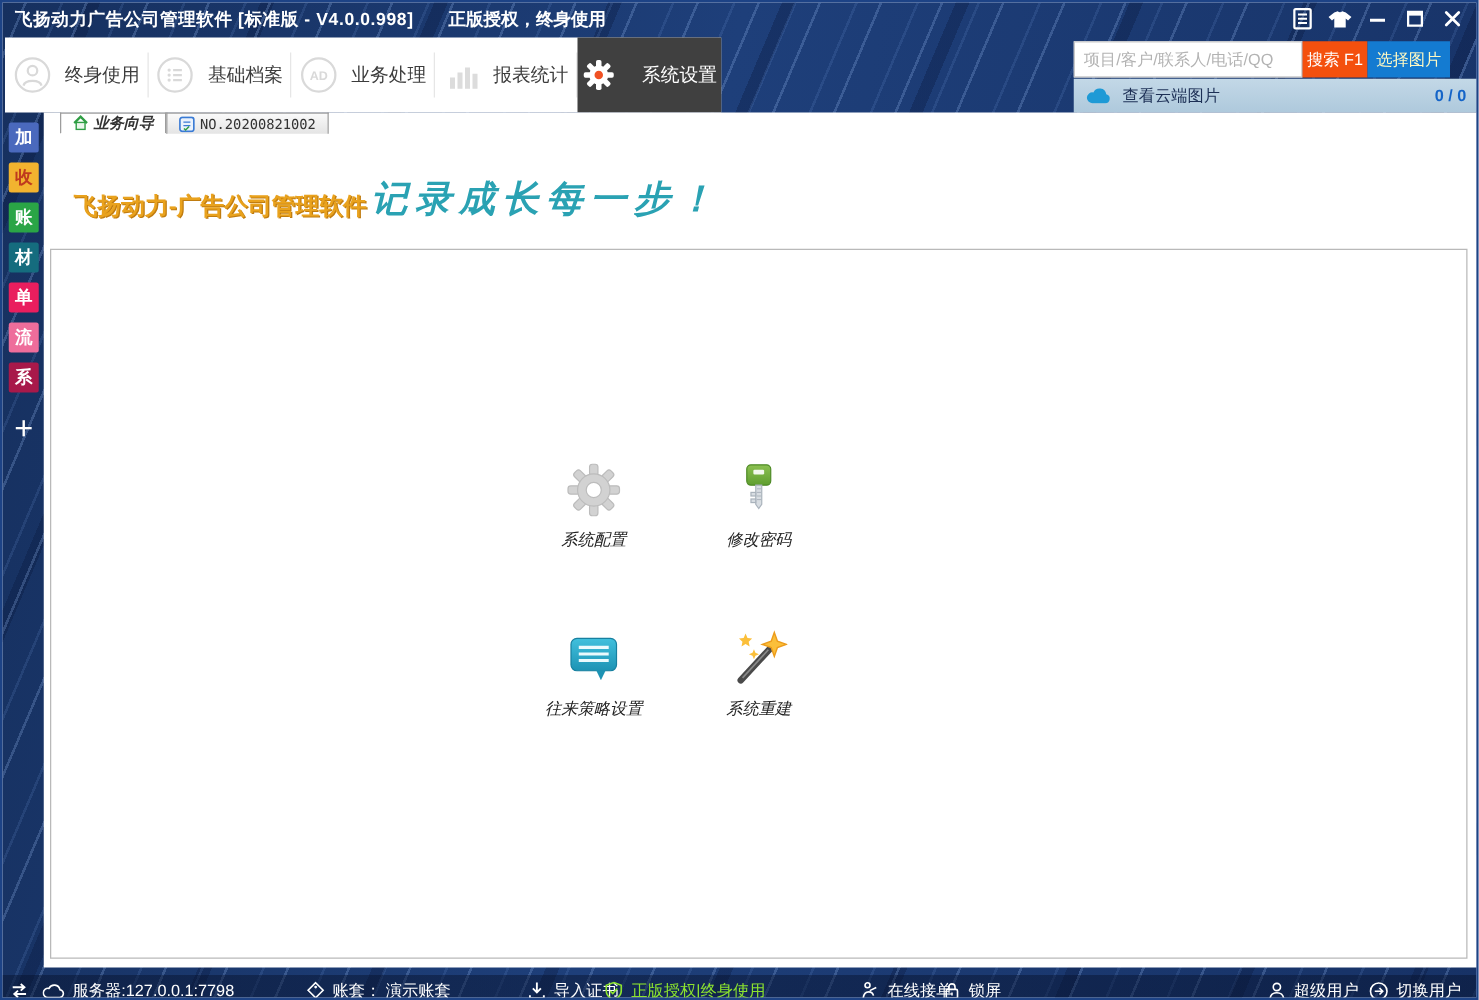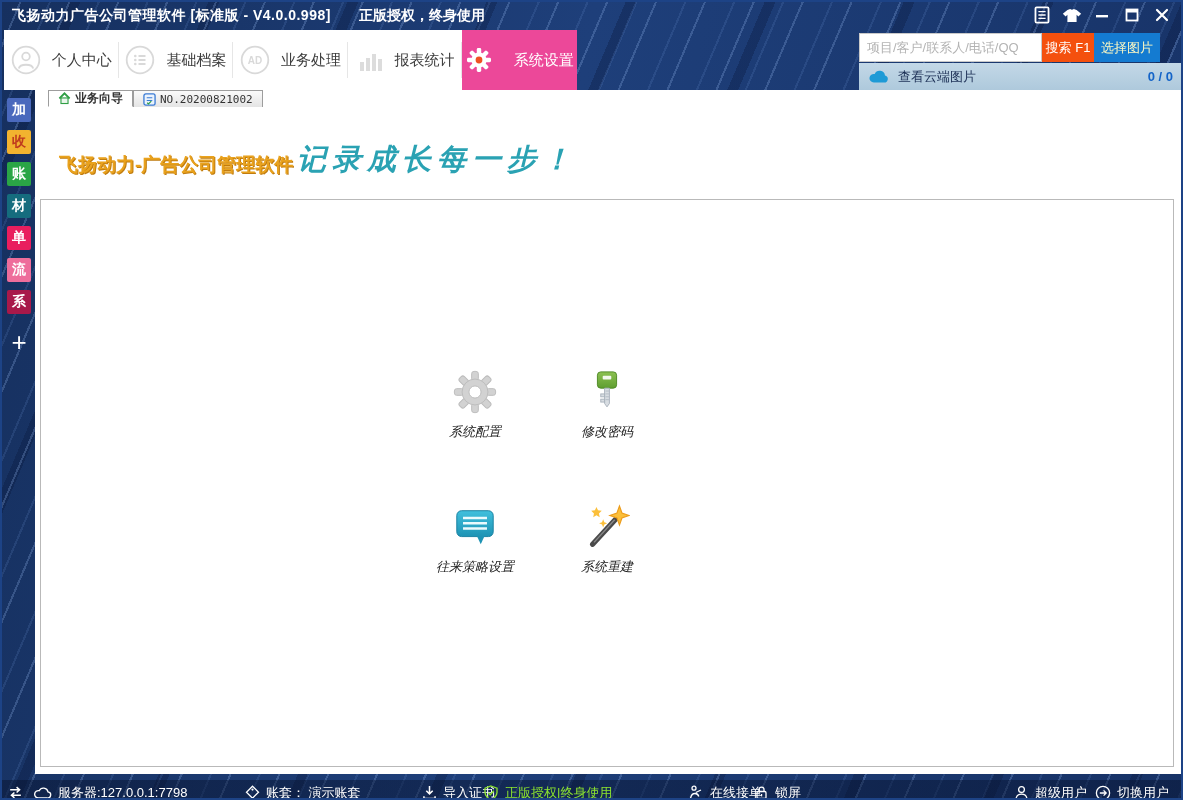--- a/index.html
+++ b/index.html
@@ -15,41 +15,41 @@
   
   .titlebar { position:absolute; top:0; left:0; right:0; height:28px; display:flex; align-items:center; color:#fff; padding-left:10px; }
   .titlebar .title { font-size:14px; font-weight:bold; letter-spacing:.5px; }
   .titlebar .title-suffix { font-size:14px; font-weight:bold; margin-left:28px; }
   .win-controls { position:absolute; top:0; right:4px; height:26px; display:flex; align-items:center; }
   .win-btn { width:30px; height:24px; display:flex; align-items:center; justify-content:center; cursor:pointer; }
   
   .navtabs { position:absolute; top:28px; left:2px; width:573px; height:60px; display:flex; background:#fff; }
   .nav-item { flex:1; display:flex; align-items:center; justify-content:center; gap:11px; font-size:15px; color:#3c3c3c; cursor:pointer; position:relative; }
   .nav-item:not(:last-child)::after { content:""; position:absolute; right:0; top:12px; bottom:12px; width:1px; background:#e6e6e6; }
-  .nav-item.active { background:#ec4899; color:#fff;gap:22px; }
+  .nav-item.active { background:#404040; color:#fff;gap:22px; }
   .nav-item.active::after { display:none; }
   
   .search-input { position:absolute; left:857px; top:31px; width:183px; height:29px; border:1px solid #c9c9c9; background:#fff; font-size:13px; color:#333; padding:0 7px; outline:none; }
   .search-input::placeholder { color:#b3b3b3; }
   .btn-search { position:absolute; left:1040px; top:31px; width:52px; height:29px; background:#f4500e; color:#fff; font-size:13px; border:none; display:flex; align-items:center; justify-content:center; cursor:pointer; }
   .btn-select { position:absolute; left:1092px; top:31px; width:66px; height:29px; background:#147bd1; color:#fef9c3; font-size:13px; border:none; display:flex; align-items:center; justify-content:center; cursor:pointer; }
   .cloudbar { position:absolute; left:857px; top:61px; width:324px; height:27px; background:linear-gradient(180deg,#c3d8e7,#aec9dc); display:flex; align-items:center; font-size:13px; color:#1c2f55; padding:0 10px; cursor:pointer; }
   .cloudbar .cloud-label { margin-left:9px; }
   .cloudbar .cloud-count { margin-left:auto; color:#1464c8; font-weight:bold; }
   
   .side-tiles { position:absolute; left:5px; top:96px; width:24px; display:flex; flex-direction:column; }
   .tile { width:24px; height:24px; margin-bottom:8px; border-radius:2px; color:#fff; font-size:14px; font-weight:bold; display:flex; align-items:center; justify-content:center; cursor:pointer; }
   .t0{background:#4a69bd;} .t1{background:#f2b32f;color:#bf3a1e;} .t2{background:#2aa546;}
   .t3{background:#156c7e;} .t4{background:#e91e5e;} .t5{background:#ee6d9b;} .t6{background:#a8194a;}
   .side-add { width:24px; height:24px; margin-top:8px; color:#fff; font-size:26px; font-weight:normal; display:flex; align-items:center; justify-content:center; cursor:pointer; line-height:1; }
   
   .content { position:absolute; left:33px; top:88px; width:1148px; height:684px; background:#fff; }
   .tabbar { position:absolute; top:0; left:13px; height:17px; display:flex; align-items:flex-end; }
   .tab { height:17px; display:flex; align-items:center; gap:4px; padding:0 9px; font-size:12px; border:1px solid #9d9d9d; border-bottom:none; background:linear-gradient(#fafafa,#e4e4e4); color:#333; cursor:pointer; }
-  .tab.active { background:#fff; font-weight:bold; border-bottom:1px solid #fff; }
+  .tab.active { background:#fff; font-weight:bold; border-bottom:1px solid #fff;font-style:italic; }
   .tab-doc-label { font-family:"DejaVu Sans Mono","Liberation Mono",monospace; font-size:11px; }
   .banner { position:absolute; top:17px; left:0; right:0; height:166px; }
   .logo-text { position:absolute; left:24px; top:45px; font-size:19px; font-weight:bold; color:#e9a21d; text-shadow:1px 1px 0 #c07c10; letter-spacing:0; }
   .slogan-text { position:absolute; left:262px; top:33px; font-size:29px; font-weight:bold; font-style:italic; color:#2aa2b3; letter-spacing:6px; }
   .banner-sep { position:absolute; top:95px; left:12px; right:12px; height:1px; background:#b5b5b5; }
   .innerbox { position:absolute; left:5px; top:109px; width:1134px; height:568px; border:1px solid #b9b9b9; background:#fff; }
   
   .wizard { position:absolute; top:168px; left:0; width:100%; display:flex; flex-direction:column; align-items:center;font-style:italic; }
   .wizard-row { width:396px; display:flex; }
   .wizard-row.second { margin-top:62px; }
@@ -104,21 +104,21 @@
 
   <div class="navtabs">
     <div class="nav-item">
       <span class="ico">
         <svg width="30" height="30" viewBox="0 0 30 30">
             <circle cx="15" cy="15" r="13.3" fill="none" stroke="#d9d9d9" stroke-width="1.8"></circle>
             <circle cx="15" cy="11.5" r="3.8" fill="none" stroke="#d9d9d9" stroke-width="1.8"></circle>
             <path d="M7.8 23.5 C9 18.5 21 18.5 22.2 23.5" fill="none" stroke="#d9d9d9" stroke-width="1.8"></path>
           </svg>
       </span>
-      <span>个人中心</span>
+      <span>终身使用</span>
     </div>
     <div class="nav-item">
       <span class="ico">
         <svg width="30" height="30" viewBox="0 0 30 30">
             <circle cx="15" cy="15" r="13.3" fill="none" stroke="#d9d9d9" stroke-width="1.8"></circle>
             <circle cx="10.3" cy="11" r="1.3" fill="#d9d9d9"></circle>
             <circle cx="10.3" cy="15" r="1.3" fill="#d9d9d9"></circle>
             <circle cx="10.3" cy="19" r="1.3" fill="#d9d9d9"></circle>
             <path d="M13.5 11h7M13.5 15h7M13.5 19h7" stroke="#d9d9d9" stroke-width="1.8"></path>
           </svg>

